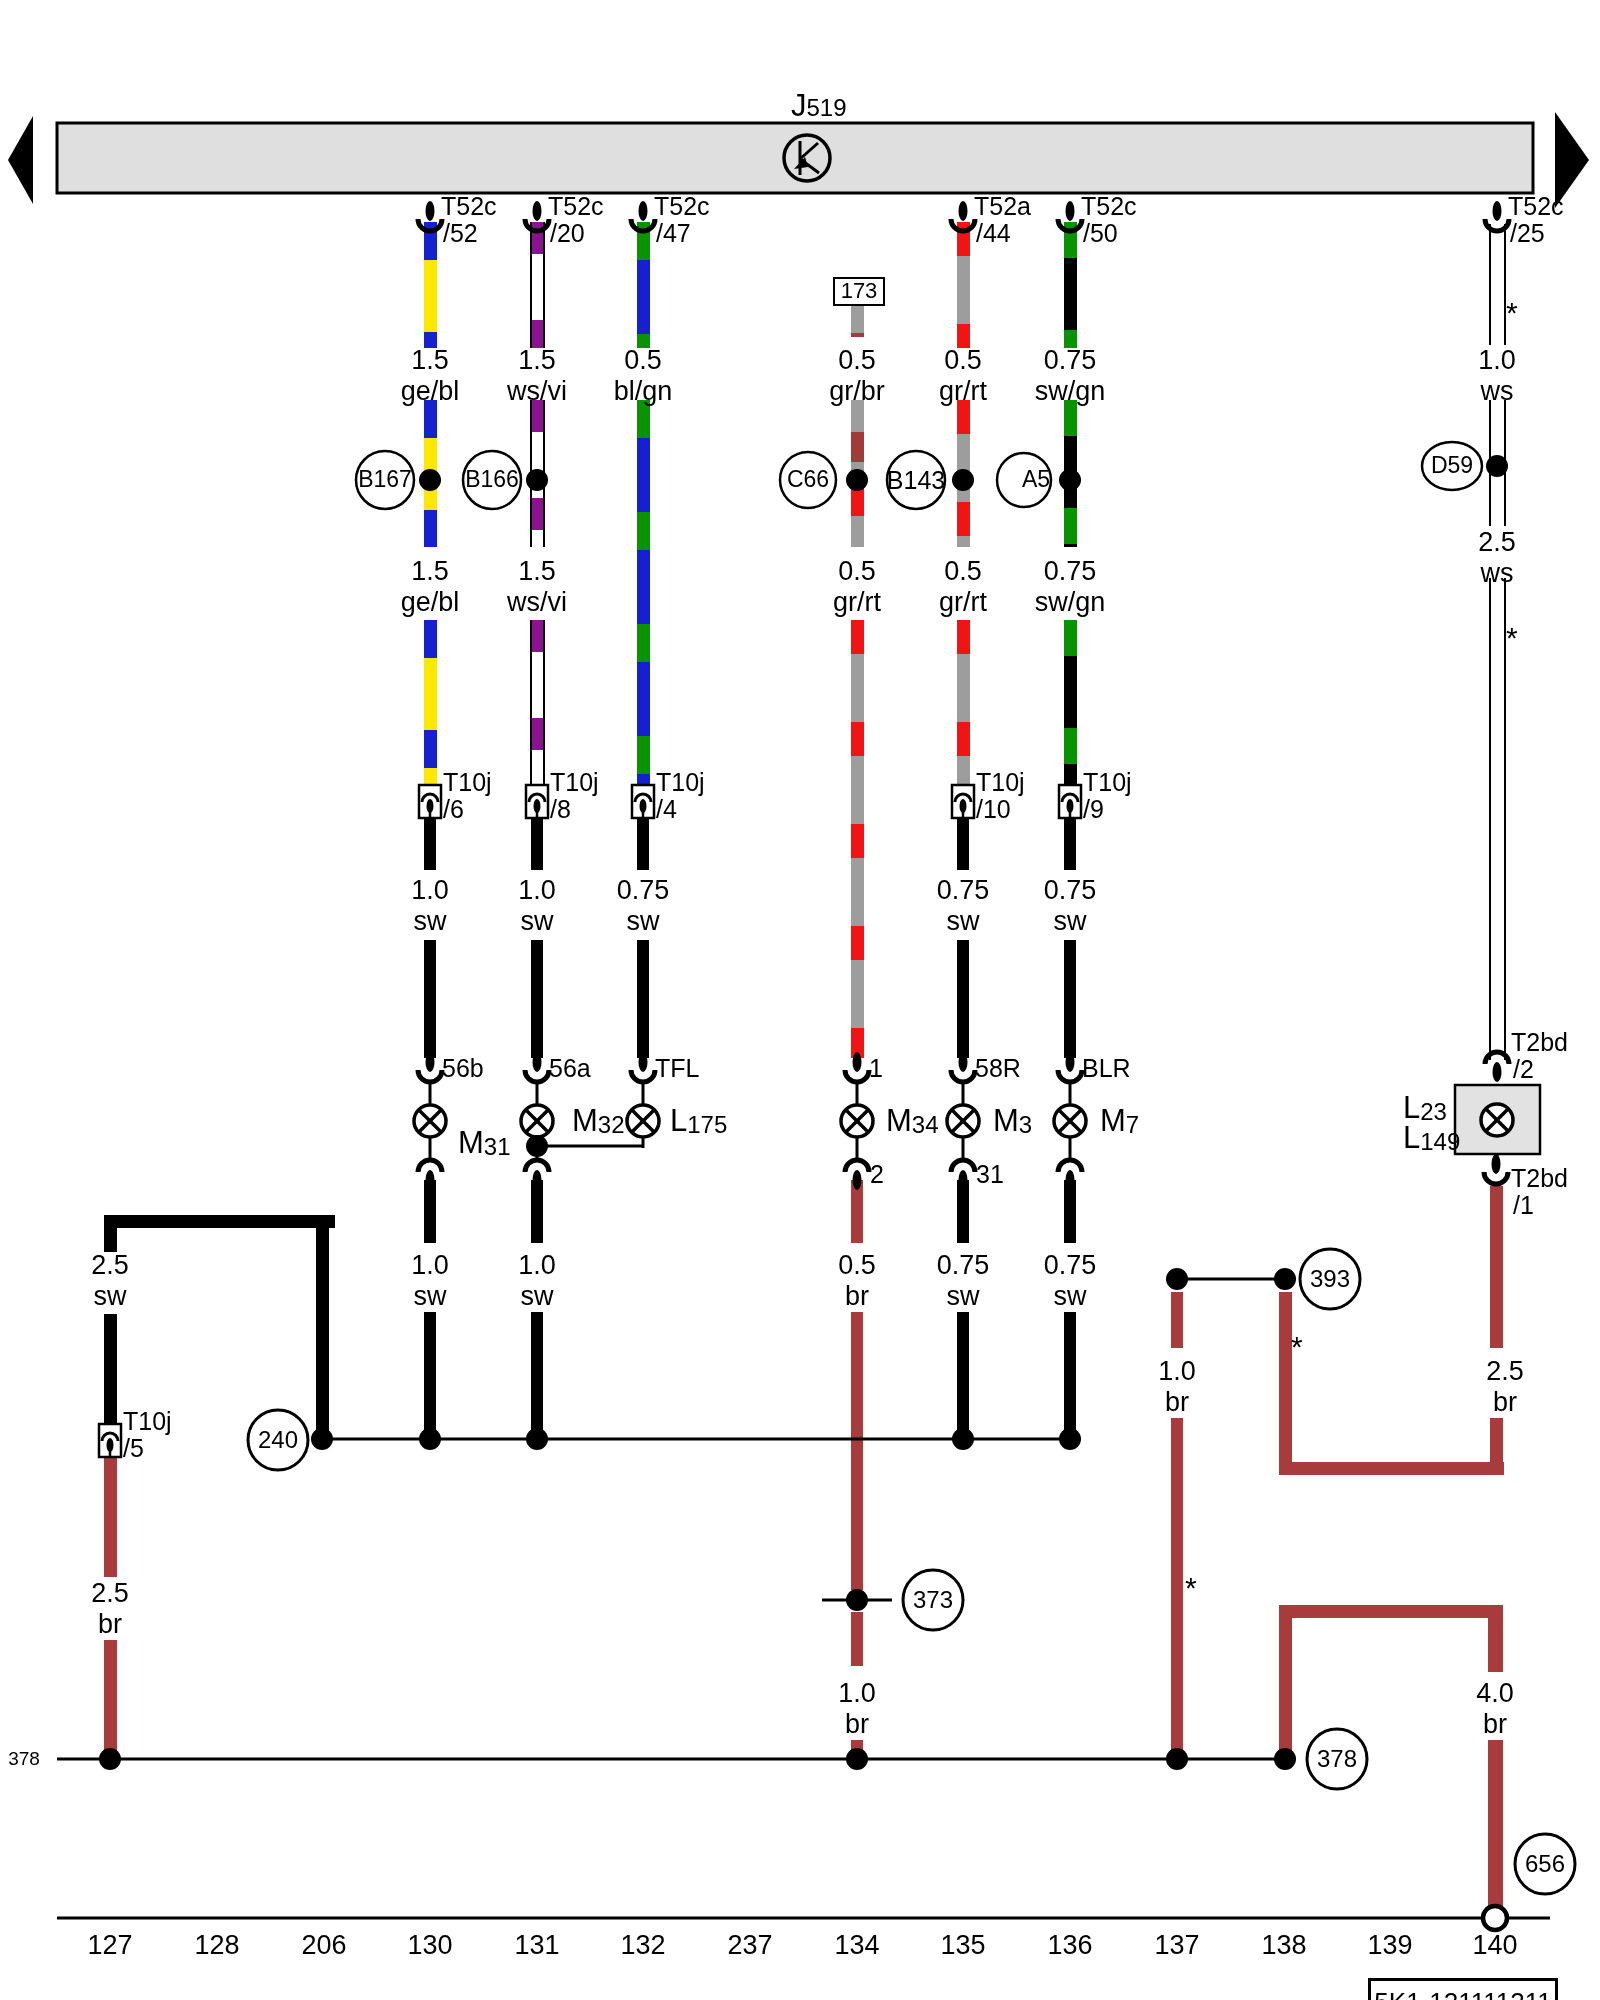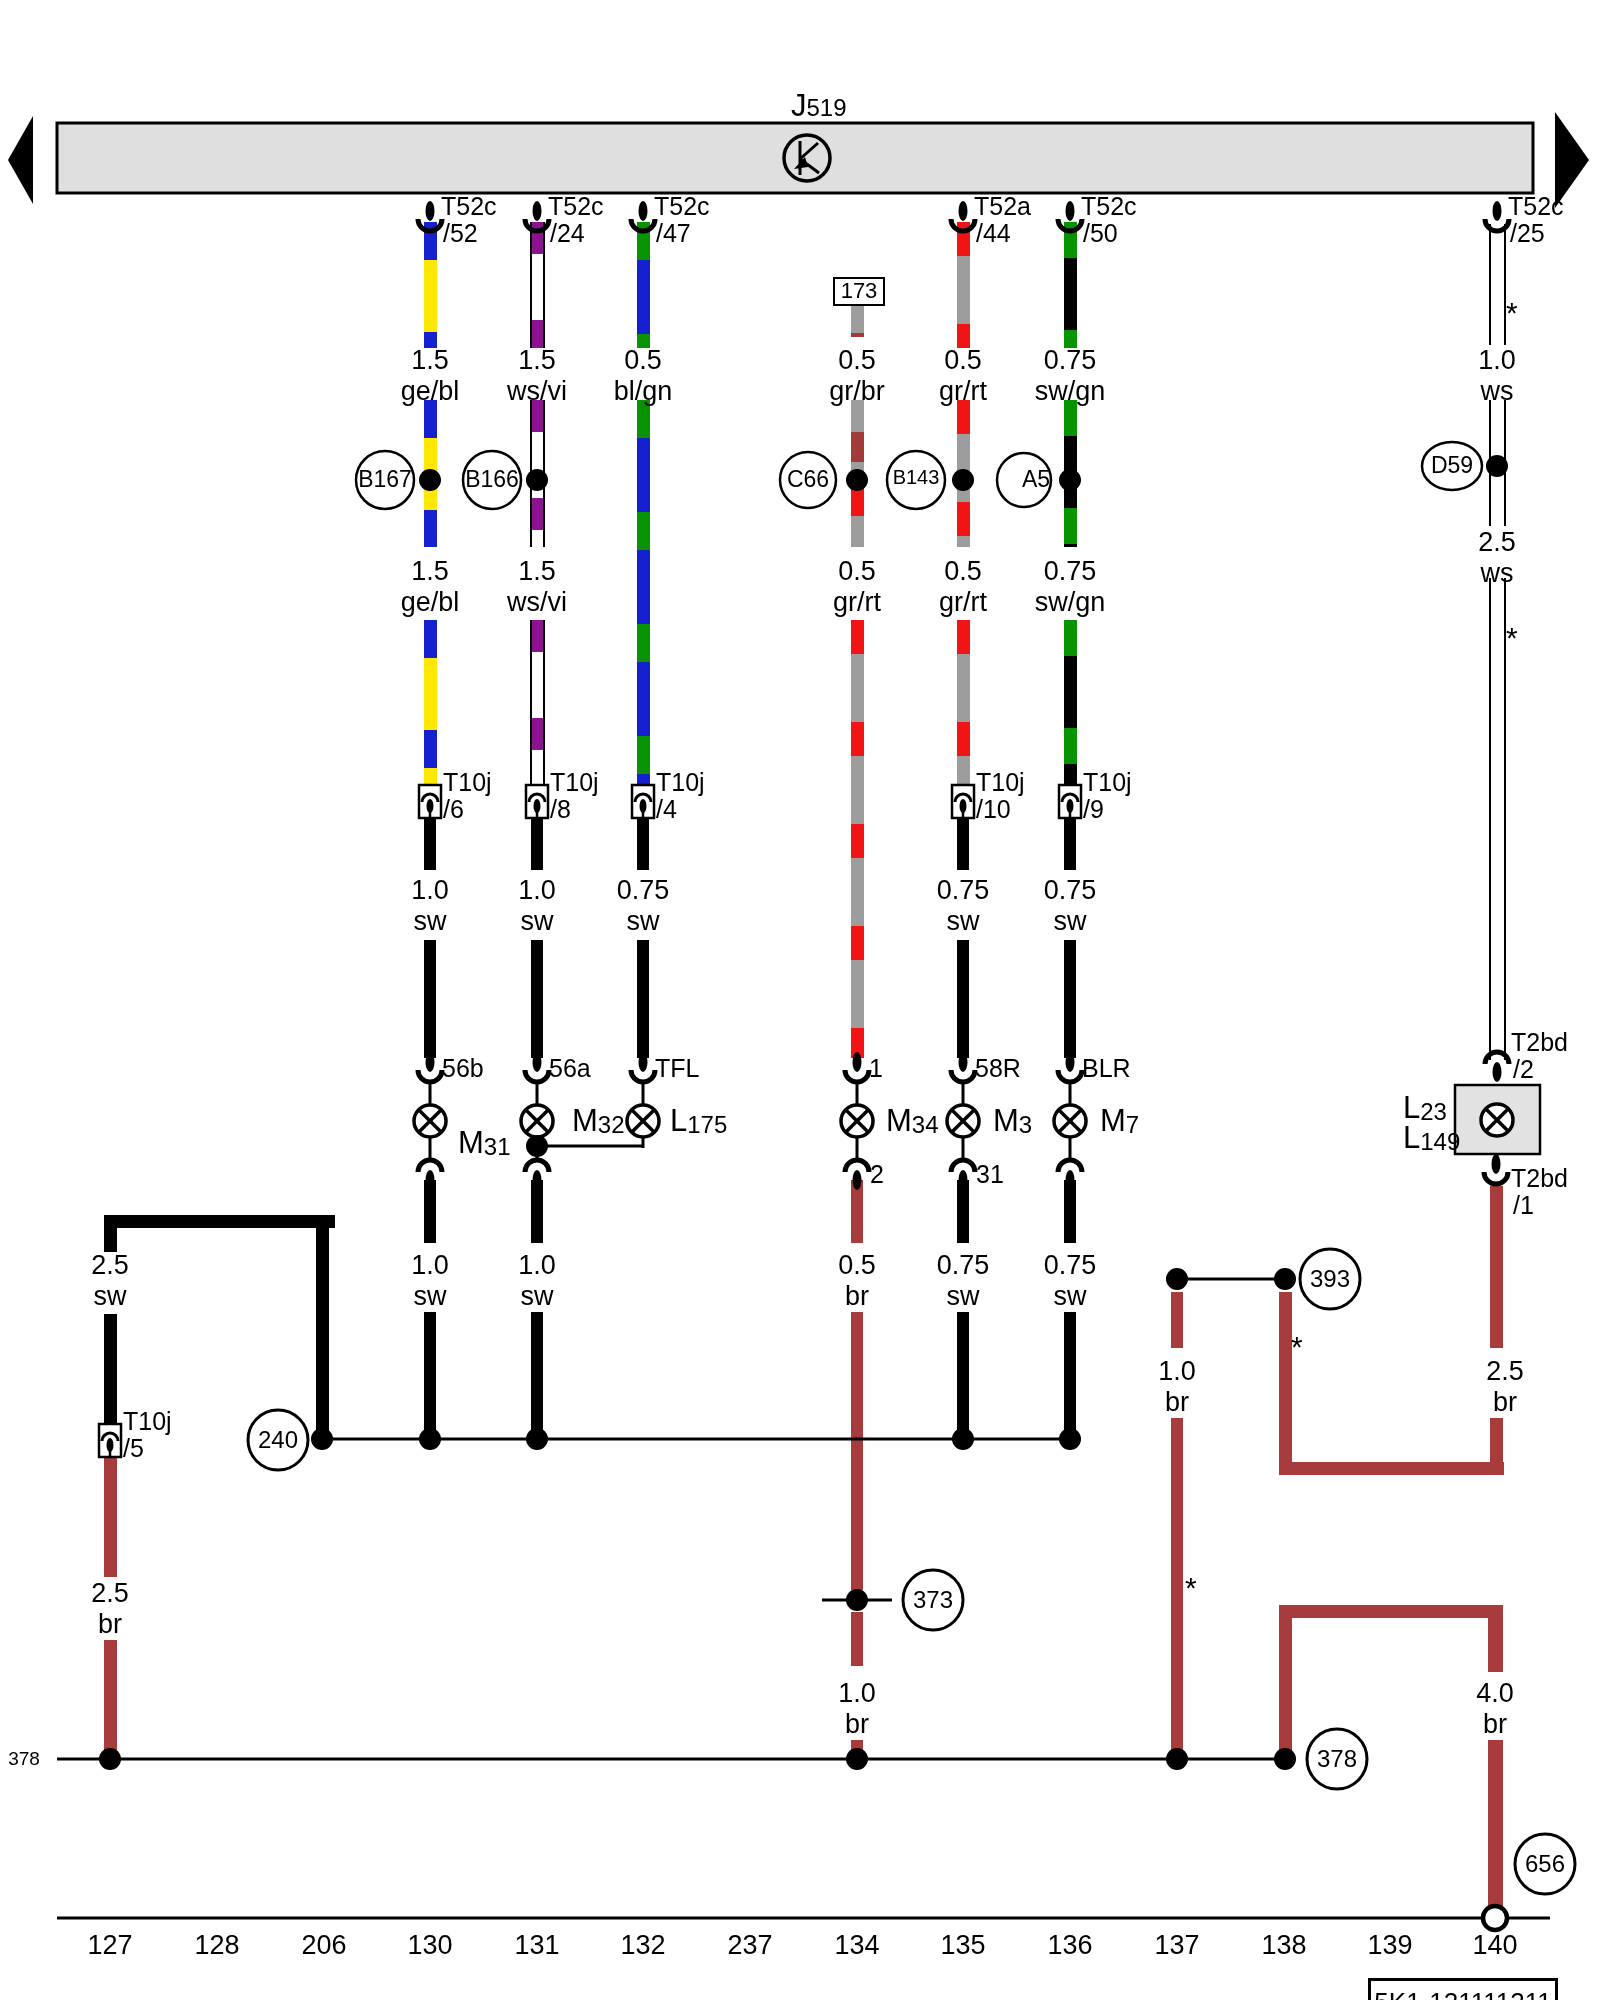--- a/index.html
+++ b/index.html
@@ -96,21 +96,21 @@
     <div class="w w-br" style="left: 1487.5px; top: 1740px; width: 15px; height: 170px;"></div>
     <div class="w w-sw" style="left: 104px; top: 1215px; width: 231px; height: 13px;"></div>
     <div class="w w-sw" style="left: 103.5px; top: 1228px; width: 13px; height: 24px;"></div>
     <div class="w w-sw" style="left: 315.5px; top: 1228px; width: 13px; height: 214px;"></div>
     <div class="w w-sw" style="left: 103.5px; top: 1314px; width: 13px; height: 112px;"></div>
     <div class="w w-br" style="left: 103.5px; top: 1457px; width: 13px; height: 120px;"></div>
     <div class="w w-br" style="left: 103.5px; top: 1640px; width: 13px; height: 120px;"></div>
     <div class="lbl-l" style="left: 441px; top: 194px; z-index: 5;">T52c</div>
     <div class="lbl-l" style="left: 443px; top: 221px; z-index: 5;">/52</div>
     <div class="lbl-l" style="left: 548px; top: 194px; z-index: 5;">T52c</div>
-    <div class="lbl-l" style="left: 550px; top: 221px; z-index: 5;">/24</div>
+    <div class="lbl-l" style="left: 550px; top: 221px; z-index: 5;">/20</div>
     <div class="lbl-l" style="left: 654px; top: 194px; z-index: 5;">T52c</div>
     <div class="lbl-l" style="left: 656px; top: 221px; z-index: 5;">/47</div>
     <div class="lbl-l" style="left: 974px; top: 194px; z-index: 5;">T52a</div>
     <div class="lbl-l" style="left: 976px; top: 221px; z-index: 5;">/44</div>
     <div class="lbl-l" style="left: 1081px; top: 194px; z-index: 5;">T52c</div>
     <div class="lbl-l" style="left: 1083px; top: 221px; z-index: 5;">/50</div>
     <div class="lbl-l" style="left: 1508px; top: 194px; z-index: 5;">T52c</div>
     <div class="lbl-l" style="left: 1510px; top: 221px; z-index: 5;">/25</div>
     <div class="lbl-l" style="left: 443px; top: 770px; z-index: 5;">T10j</div>
     <div class="lbl-l" style="left: 443px; top: 797px; z-index: 5;">/6</div>
@@ -140,21 +140,21 @@
     <div class="comp" style="left: 1100px; top: 1103px; z-index: 5;"><span>M</span><sub>7</sub></div>
     <div class="lbl-l" style="left: 1511px; top: 1030px; z-index: 5;">T2bd</div>
     <div class="lbl-l" style="left: 1513px; top: 1057px; z-index: 5;">/2</div>
     <div class="lbl-l" style="left: 1511px; top: 1166px; z-index: 5;">T2bd</div>
     <div class="lbl-l" style="left: 1513px; top: 1193px; z-index: 5;">/1</div>
     <div class="comp" style="left: 1403px; top: 1090px; z-index: 5;"><span>L</span><sub>23</sub></div>
     <div class="comp" style="left: 1403px; top: 1120px; z-index: 5;"><span>L</span><sub>149</sub></div>
     <div class="lbl" style="left: 385px; top: 467px; font-size: 23px; z-index: 5;">B167</div>
     <div class="lbl" style="left: 492px; top: 467px; font-size: 23px; z-index: 5;">B166</div>
     <div class="lbl" style="left: 808px; top: 467px; font-size: 23px; z-index: 5;">C66</div>
-    <div class="lbl" style="left: 916px; top: 467px; font-size: 20px; z-index: 5;">B143</div>
+    <div class="lbl" style="left: 916px; top: 467px; font-size: 25px; z-index: 5;">B143</div>
     <div class="lbl" style="left: 1024px; top: 467px; font-size: 23px; z-index: 5; margin-left: 12px;">A5</div>
     <div class="lbl" style="left: 1452px; top: 453px; font-size: 23px; z-index: 5;">D59</div>
     <div class="lbl" style="left: 278px; top: 1427px; font-size: 24px; z-index: 5;">240</div>
     <div class="lbl" style="left: 933px; top: 1587px; font-size: 24px; z-index: 5;">373</div>
     <div class="lbl" style="left: 1330px; top: 1266px; font-size: 24px; z-index: 5;">393</div>
     <div class="lbl" style="left: 1337px; top: 1746px; font-size: 24px; z-index: 5;">378</div>
     <div class="lbl" style="left: 1545px; top: 1851px; font-size: 24px; z-index: 5;">656</div>
     <div class="lbl" style="left: 430px; top: 346px; z-index: 5;">1.5</div>
     <div class="lbl" style="left: 430px; top: 377px; z-index: 5;">ge/bl</div>
     <div class="lbl" style="left: 537px; top: 346px; z-index: 5;">1.5</div>

